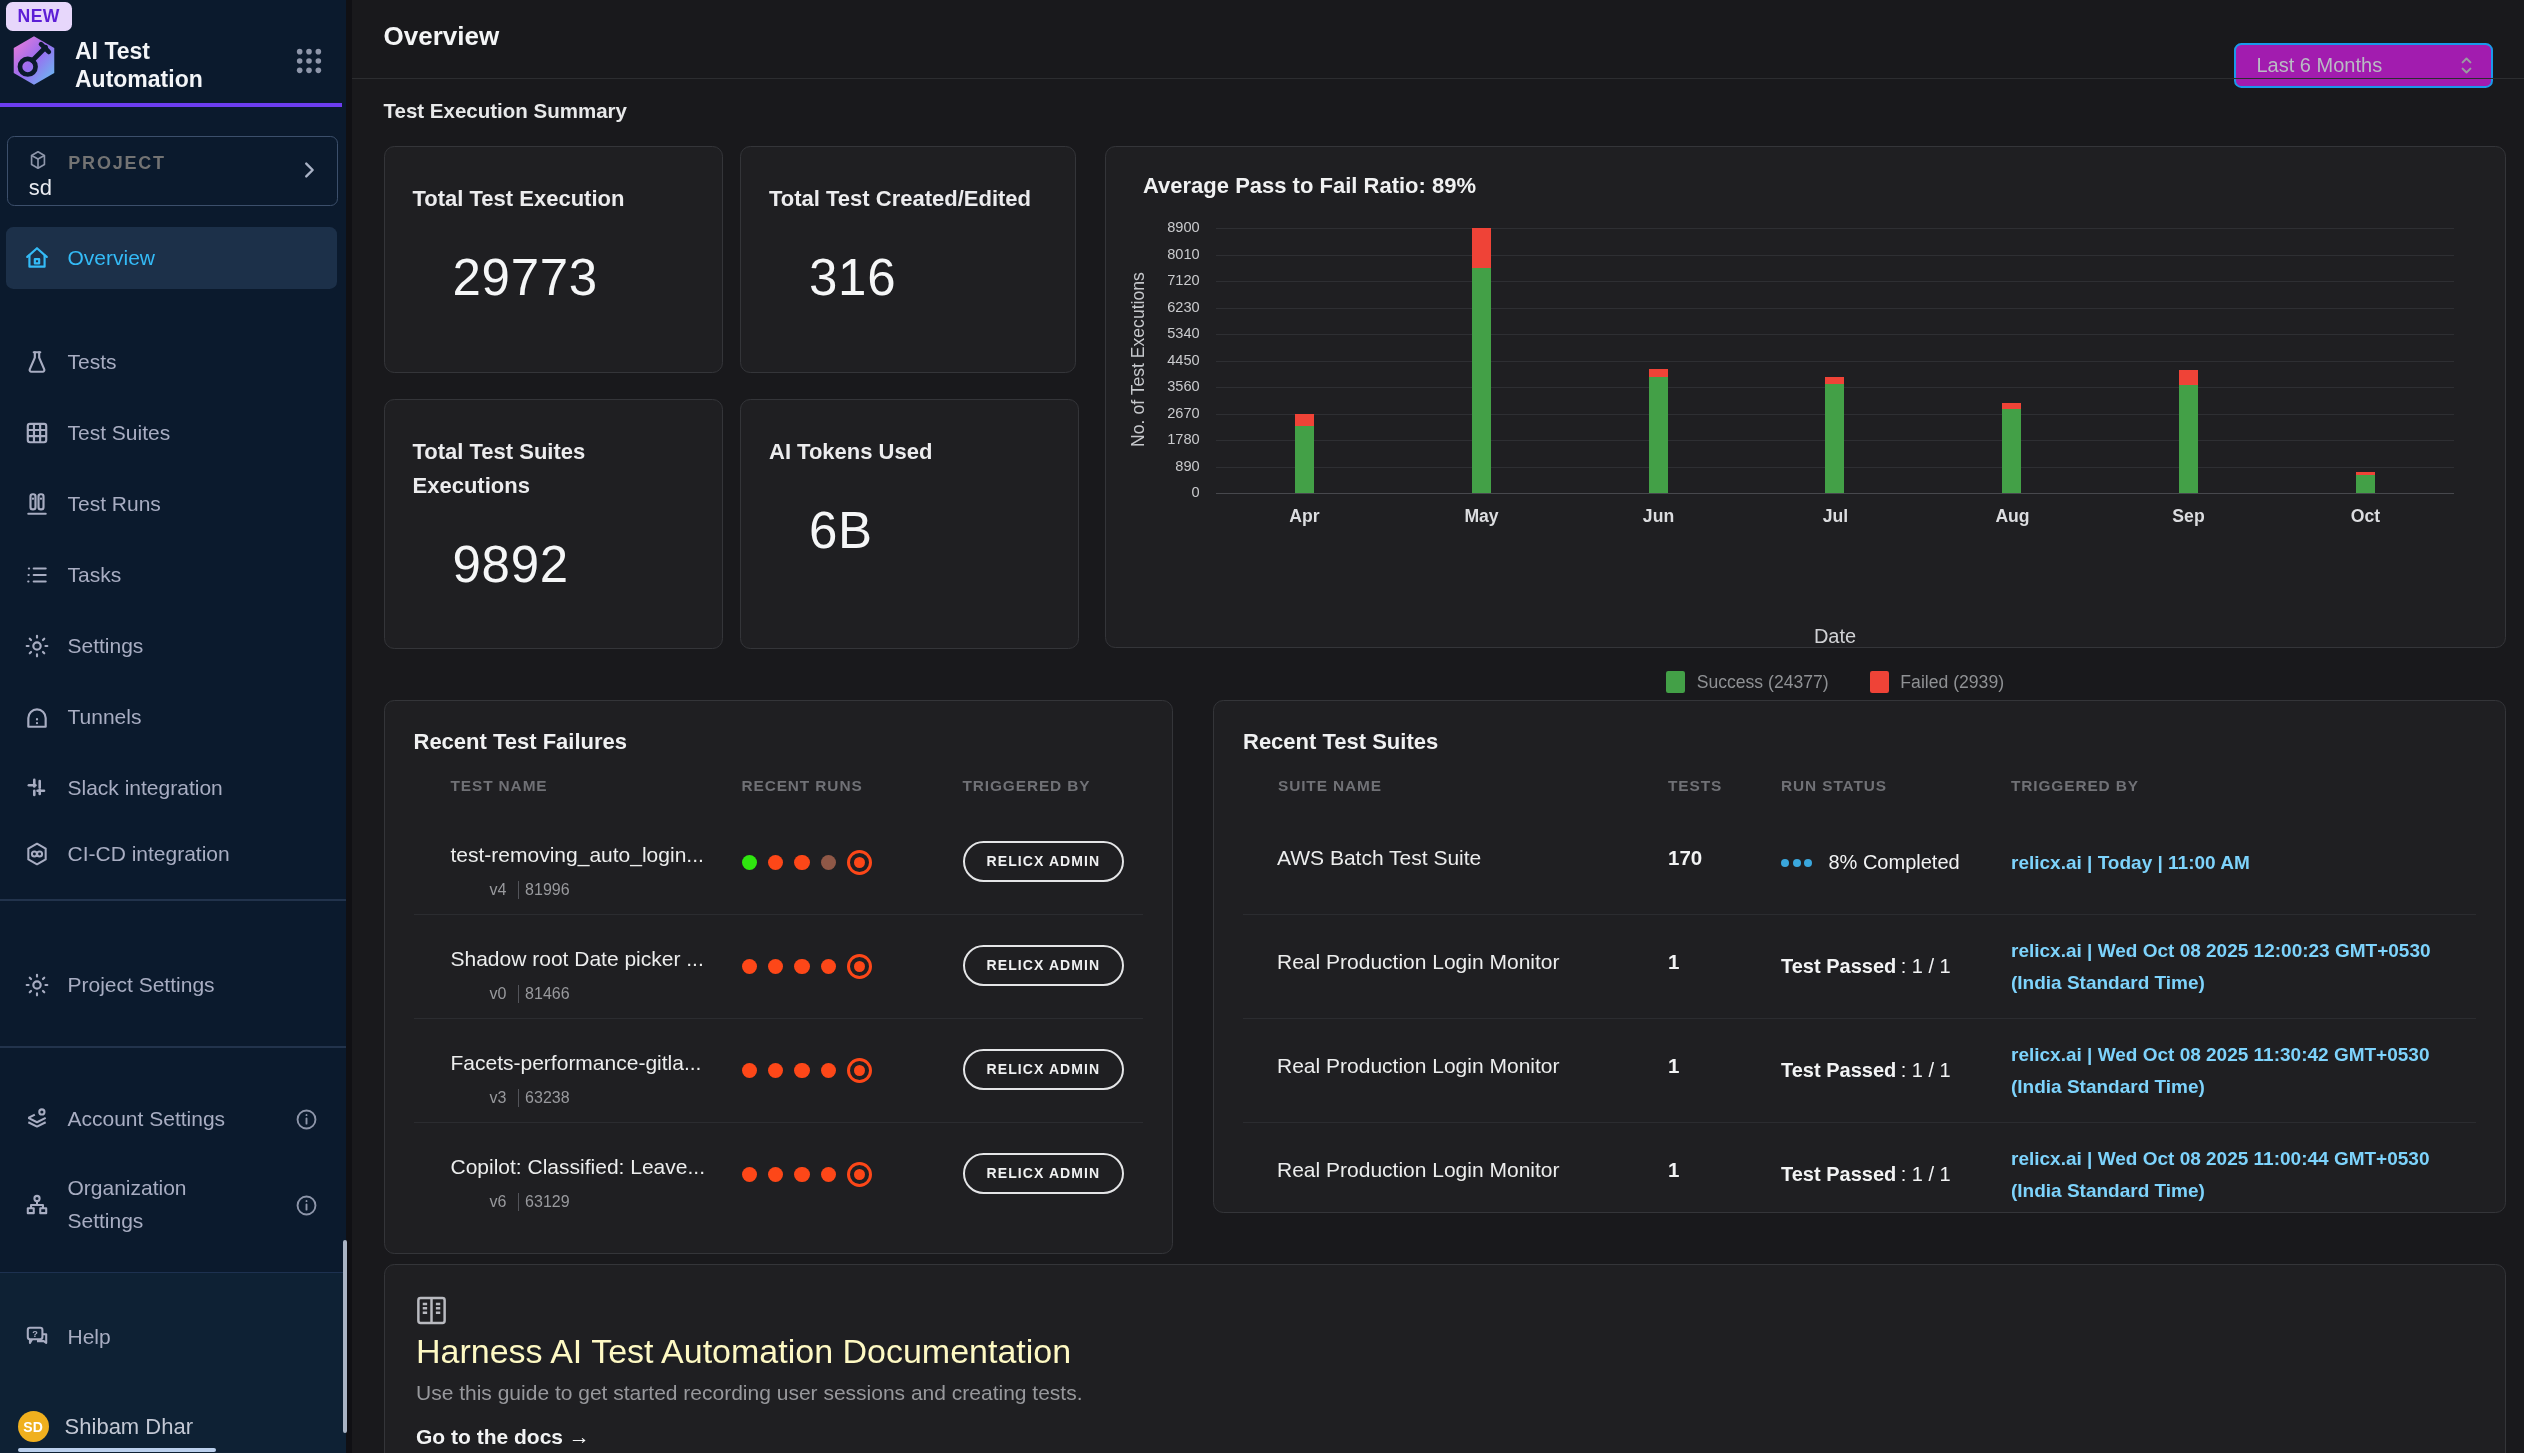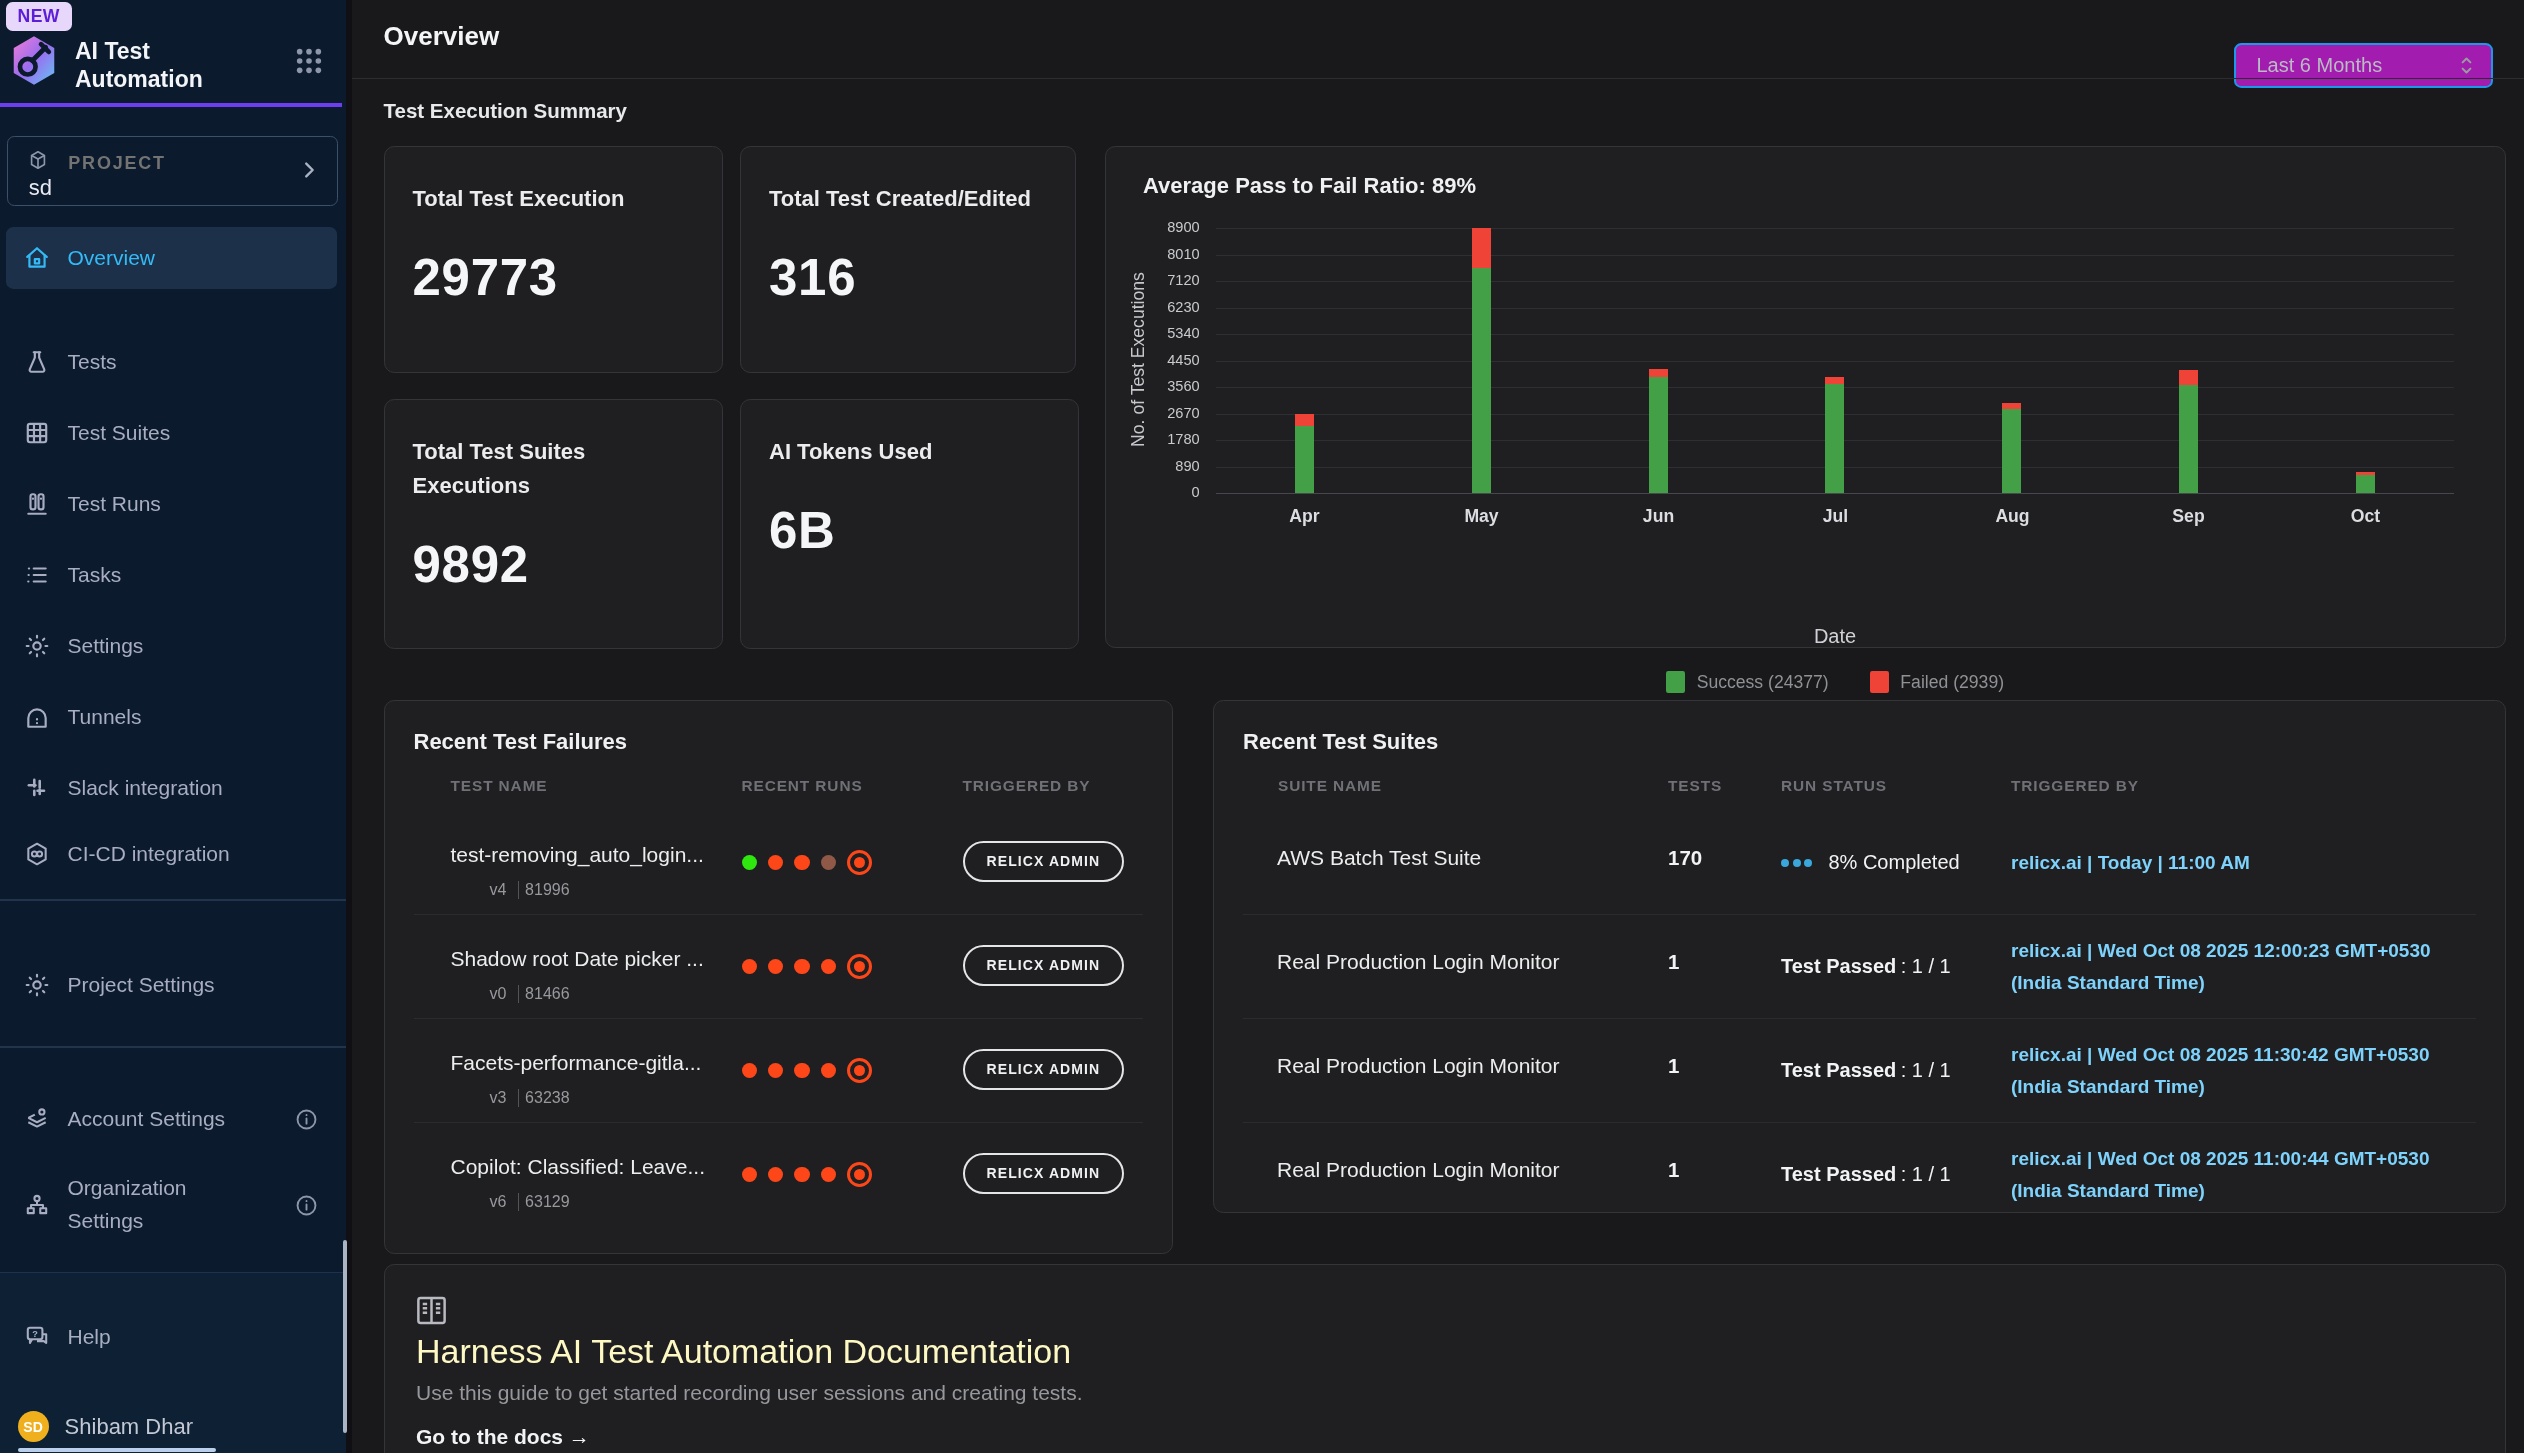--- a/index.html
+++ b/index.html
@@ -44,21 +44,21 @@
   .header-divider{position:absolute;left:0;top:78px;width:2173px;height:0.7px;background:#2c2d30;}
   .range-select{position:absolute;left:1882px;top:15.4px;width:259px;height:45px;border:2.2px solid #1a99ea;
                 border-radius:7.3px;box-sizing:border-box;display:flex;align-items:center;background:#a21caf;cursor:pointer;margin-top:28px;}
   .range-label{margin-left:20.5px;font-size:20px;color:#b9bcc3;flex:1;}
   .range-chevrons{margin-right:14.6px;color:#9a9ca1;}
   .section-title{position:absolute;left:31.5px;top:99px;font-size:20.5px;font-weight:700;color:#e8e9ea;}
 
   .card{position:absolute;background:#1f1f22;border:0.7px solid #343539;border-radius:10.3px;box-sizing:border-box;}
   .stat-card{padding:35px 28px 0 28px;}
   .stat-label{font-size:22px;font-weight:700;color:#ececee;line-height:1.55;margin:0 0 32px 0;}
-  .stat-value{font-size:51px;font-weight:700;color:#f5f6f7;letter-spacing:0.7px;}
+  .stat-value{font-size:51px;font-weight:400;color:#f5f6f7;letter-spacing:0.7px;margin-left:40px;}
 
   
   .chart-title{position:absolute;left:37px;top:26px;font-size:22px;font-weight:700;color:#f0f1f2;}
   .ylab{position:absolute;left:-100px;top:202px;width:265px;text-align:center;transform:rotate(-90deg);
         font-size:17.6px;color:#c6c8cc;}
   #yticks{position:absolute;left:31px;top:81px;width:70px;height:265px;}
   #yticks div{position:absolute;right:7.3px;font-size:14.6px;color:#c9cacd;text-align:left;}
   #plot{position:absolute;left:110px;top:81px;width:1238px;height:265px;}
   .gridline{position:absolute;left:0;width:100%;height:0.7px;background:#2e2f33;}
   .gridline.zero{background:#47484d;}

